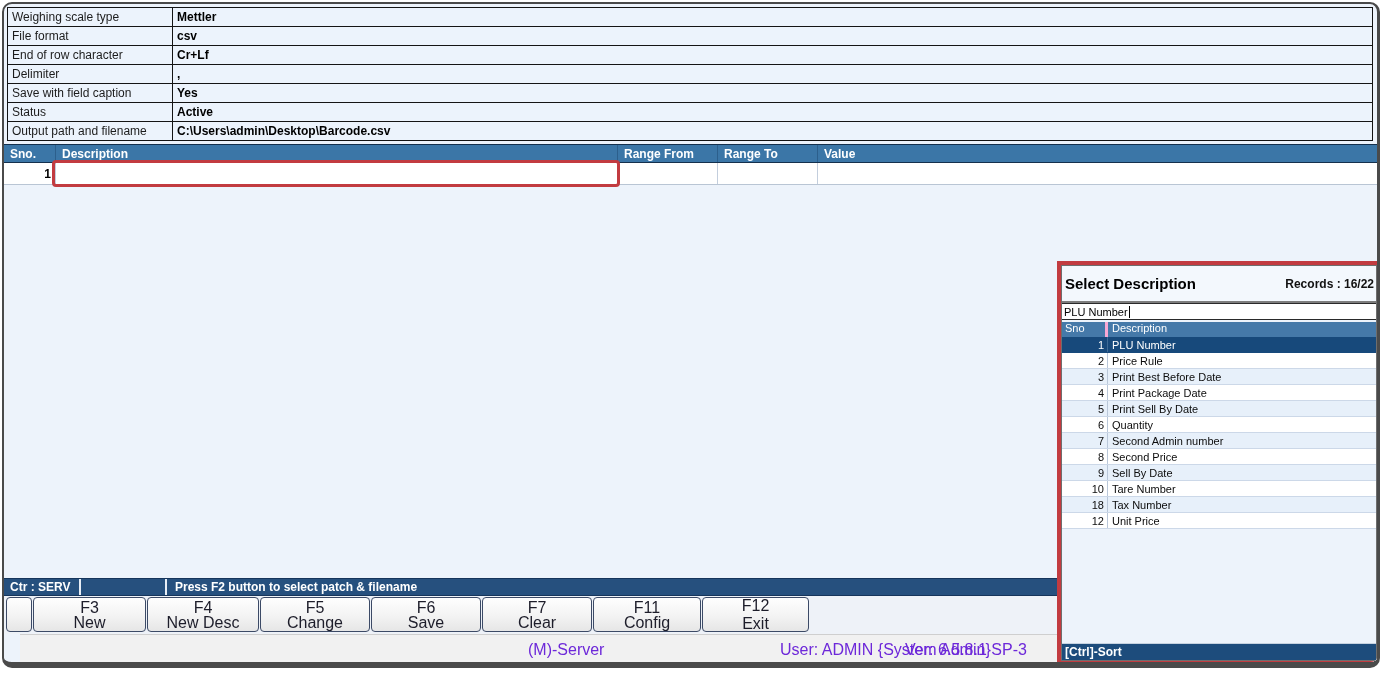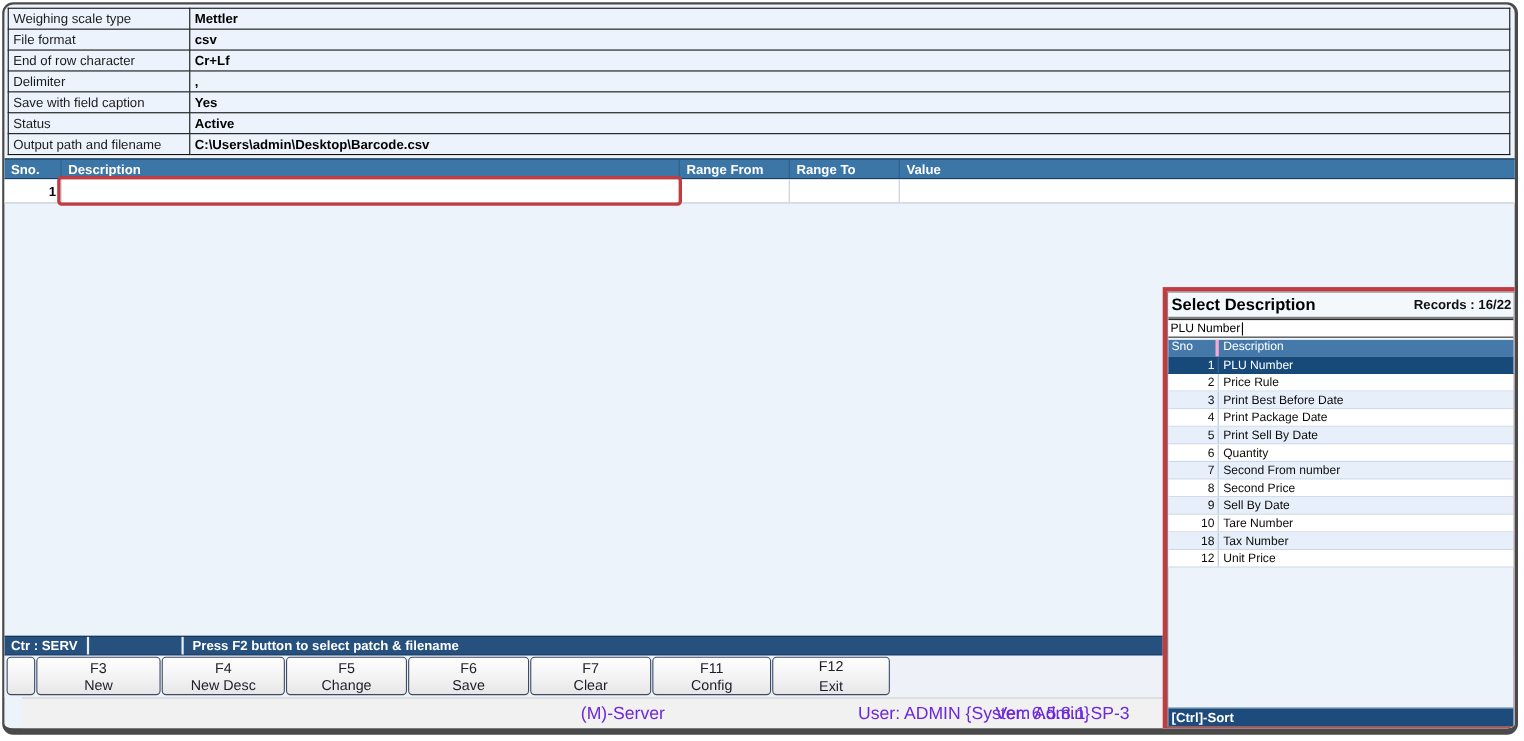--- a/index.html
+++ b/index.html
@@ -44,21 +44,21 @@
   .sb-spacer { width:84px; }
   .sb-msg { padding-left:8px; white-space:nowrap; }
 
   
   .btn-area { position:absolute; left:0; top:592px; width:1374px; height:38px; background:#eef2f8; }
   .fbtn {
     position:absolute; top:1px; height:35px;
     background:linear-gradient(#fefefe,#f3f3f3 55%,#e6e6e6);
     border:1px solid #3c4a66; border-radius:4px;
     display:flex; flex-direction:column; align-items:center; justify-content:center;
-    font-size:13px; color:#1d1d2a; line-height:15px; cursor:default;
+    font-size:16px; color:#1d1d2a; line-height:15px; cursor:default;
   }
   .fbtn-0 { left:2px;  width:26px; }
   .fbtn-1 { left:29px; width:113px; }
   .fbtn-2 { left:143px; width:112px; }
   .fbtn-3 { left:256px; width:110px; }
   .fbtn-4 { left:367px; width:110px; }
   .fbtn-5 { left:478px; width:110px; }
   .fbtn-6 { left:589px; width:108px; }
   .fbtn-7 { left:698px; width:107px;justify-content:space-between; }
 
@@ -67,21 +67,21 @@
   .fb-server  { position:absolute; left:508px; top:6px; }
   .fb-user    { position:absolute; left:760px; top:6px; }
   .fb-version { position:absolute; left:885px; top:6px; }
 
   
   .popup {
     position:absolute; left:1053px; top:257px; width:324px; height:404px;
     border:4px solid #c23b40; background:#edf3fb; overflow:hidden;
   }
   .popup-inner { position:relative; width:100%; height:100%; border:1px solid #6e6e6e; overflow:hidden; }
-  .popup-title-bar { height:22px; background:#f3f8fd; display:flex; align-items:center; justify-content:space-between; padding:0 2px 0 3px; white-space:nowrap; }
+  .popup-title-bar { height:35px; background:#f3f8fd; display:flex; align-items:center; justify-content:space-between; padding:0 2px 0 3px; white-space:nowrap; }
   .popup-title { font-size:15px; font-weight:bold; color:#000; }
   .popup-records { font-size:12px; font-weight:bold; color:#111; }
   .popup-sep { height:2px; background:#7d7d7d; }
   .popup-input { height:17px; background:#ffffff; border-top:1px solid #2a2a2a; border-bottom:1px solid #2a2a2a; display:flex; align-items:center; font-size:11px; padding-left:2px; color:#000; }
   .caret { display:inline-block; width:1px; height:12px; background:#000; margin-left:1px; }
 
   .plist-header { height:15px; background:#4579a9; display:flex; color:#fff; font-size:11px; margin-top:2px; }
   .ph-sno { width:46px; padding-left:3px; border-right:3px solid #f9a8d4; }
   .ph-desc { flex:1; padding-left:4px; }
 
@@ -234,21 +234,21 @@
       <div class="plist-row alt">
         <div class="pr-sno">5</div>
         <div class="pr-desc">Print Sell By Date</div>
       </div>
       <div class="plist-row">
         <div class="pr-sno">6</div>
         <div class="pr-desc">Quantity</div>
       </div>
       <div class="plist-row alt">
         <div class="pr-sno">7</div>
-        <div class="pr-desc">Second From number</div>
+        <div class="pr-desc">Second Admin number</div>
       </div>
       <div class="plist-row">
         <div class="pr-sno">8</div>
         <div class="pr-desc">Second Price</div>
       </div>
       <div class="plist-row alt">
         <div class="pr-sno">9</div>
         <div class="pr-desc">Sell By Date</div>
       </div>
       <div class="plist-row">

